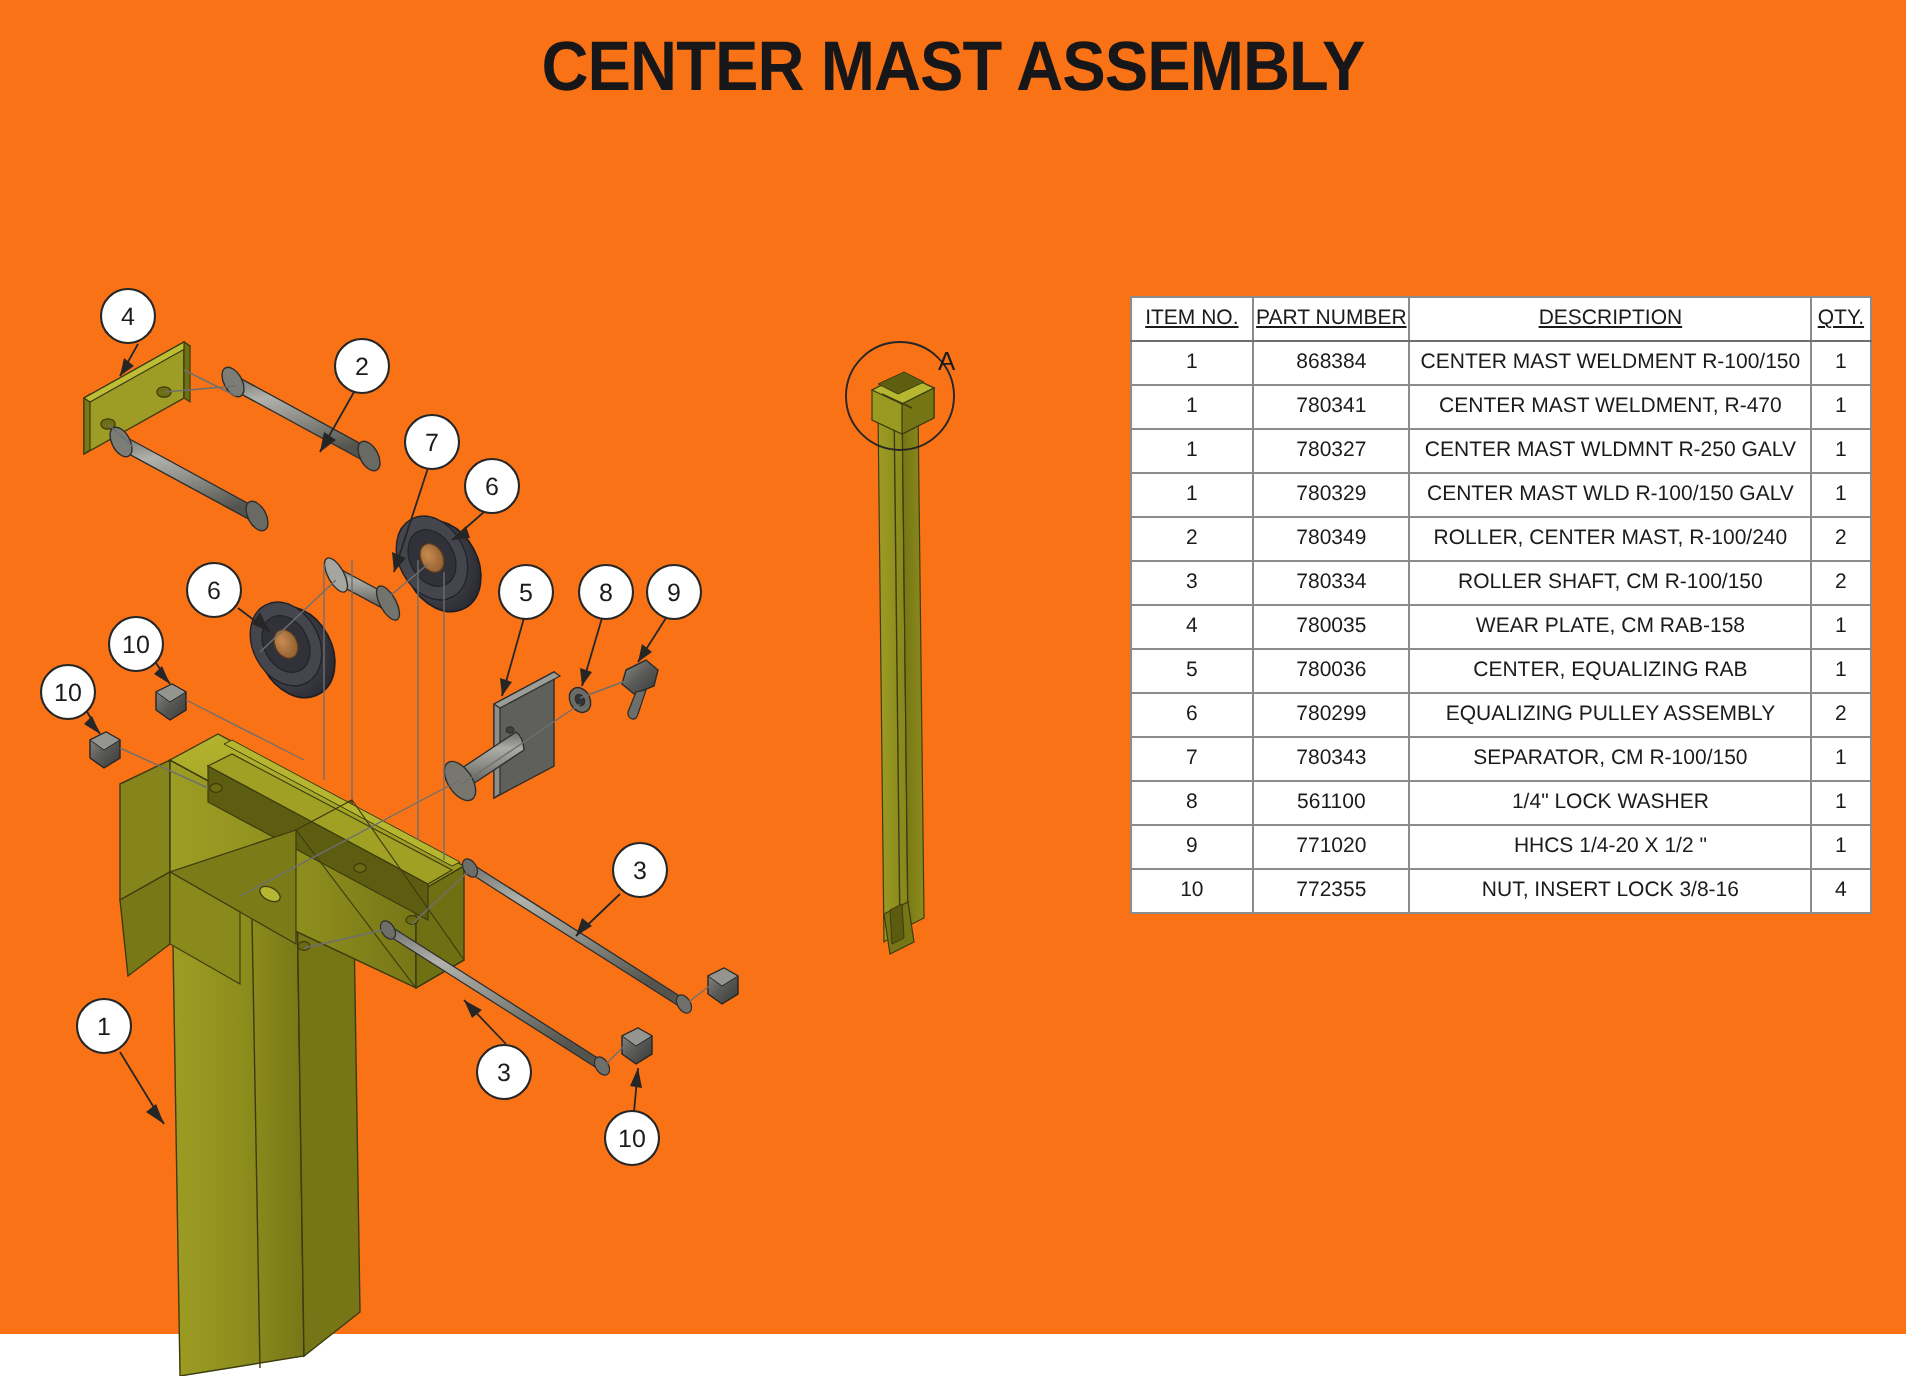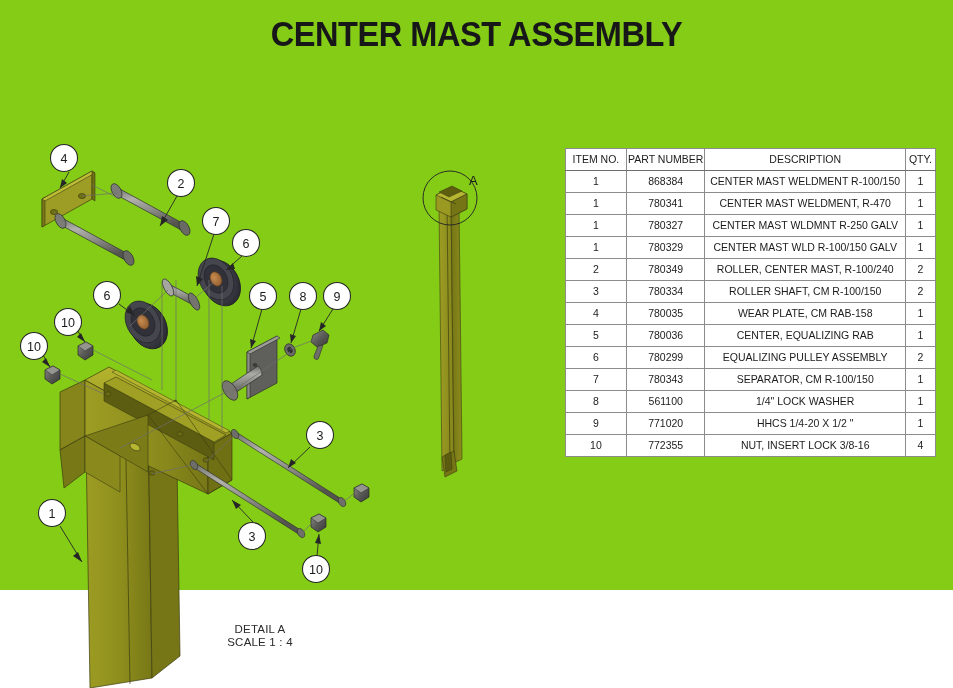--- a/index.html
+++ b/index.html
@@ -12,22 +12,22 @@
     height: 688px;
     position: relative;
     overflow: hidden;
     font-family: "Liberation Sans", sans-serif;
     color: #1a1a1a;
   }
   #page {
     position: absolute;
     left: 0; top: 0;
     width: 953px;
-    height: 590px;
-    background: #84cc16;
+    height: 667px;
+    background: #f97316;
   }
   
   #drawing-title {
     position: absolute;
     left: 0;
     top: 14px;
     width: 953px;
     text-align: center;
     font-family: "Liberation Sans", sans-serif;
     font-weight: 700;
@@ -59,21 +59,21 @@
     white-space: nowrap;
     overflow: hidden;
   }
   #bom-table th {
     font-size: 10.5px;
   }
   .col-item { width: 62px; }
   .col-part { width: 78px; }
   .col-desc { width: 201px; }
   .col-qty  { width: 30px; }
-  #bom-table tr.header-row th { border-bottom: 1px solid #6e6e6e; }
+  #bom-table tr.header-row th { border-bottom: 1px solid #6e6e6e; text-decoration: underline; }
 
   
   #exploded-view, #detail-view {
     position: absolute;
   }
   #exploded-view { left: 0; top: 90px; width: 420px; height: 598px; }
   #detail-view { left: 405px; top: 165px; width: 120px; height: 330px; }
 
   .balloon-circle {
     fill: #ffffff;
@@ -447,24 +447,20 @@
       <polygon points="31,30 47,22 62,29 46,37" fill="#b6b630" stroke="#3c3c10" stroke-width="0.6"></polygon>
       <polygon points="34,27 47,21 57,26 44,32" fill="#5e5e10" stroke="#3c3c10" stroke-width="0.5"></polygon>
       <polygon points="46,37 62,29 62,44 46,52" fill="#757516" stroke="#3c3c10" stroke-width="0.6"></polygon>
       <line x1="36" y1="32" x2="51" y2="39" class="edge"></line>
     </g>
 
     <circle class="detail-circle" cx="45" cy="33" r="27"></circle>
     <text class="detail-letter" x="64" y="20">A</text>
   </svg>
 
-  <div id="detail-caption">
-    <div>DETAIL A</div>
-    <div>SCALE 1 : 4</div>
-  </div>
 
   <table id="bom-table">
     <thead>
       <tr class="header-row">
         <th class="col-item">ITEM NO.</th>
         <th class="col-part">PART NUMBER</th>
         <th class="col-desc">DESCRIPTION</th>
         <th class="col-qty">QTY.</th>
       </tr>
     </thead>

